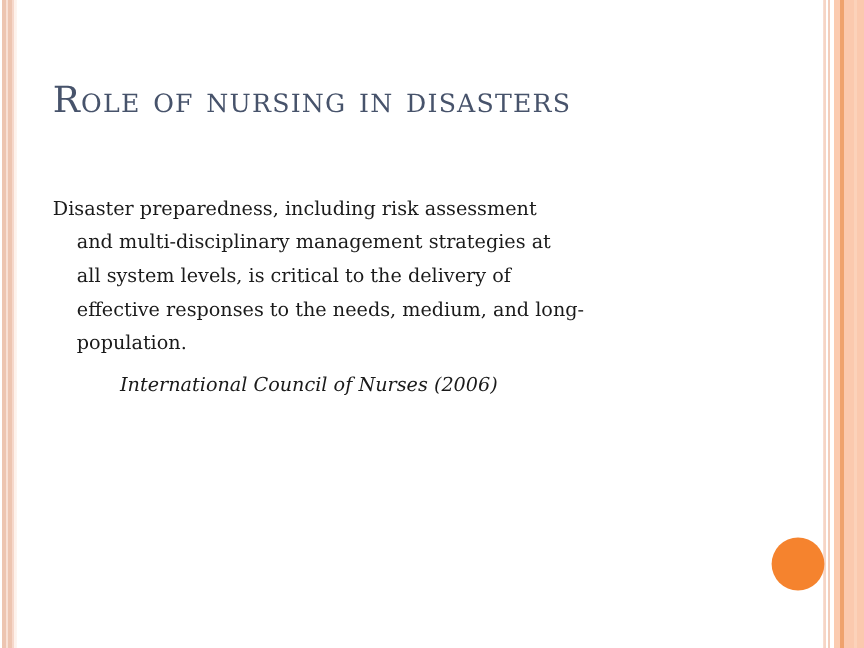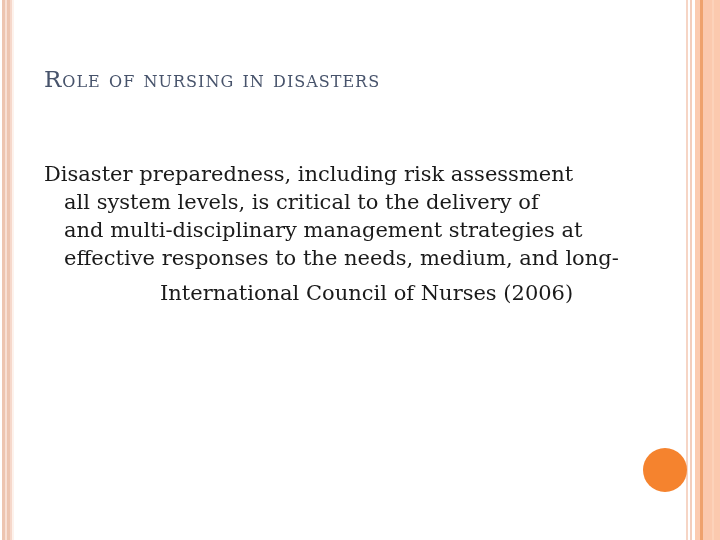--- a/index.html
+++ b/index.html
@@ -44,44 +44,45 @@
       #fcd2ba 26px 28px,
       #fbc9ae 28px 34px);
   }
   .title {
     position: absolute;
     left: 44px;
     top: 66px;
     margin: 0;
     font-variant: small-caps;
     font-weight: normal;
-    font-size: 23px;
+    font-size: 30px;
     letter-spacing: 1px;
     color: #47536b;
     white-space: nowrap;
   }
   .body-text {
     position: absolute;
     left: 44px;
     top: 160px;
     width: 640px;
-    font-size: 21px;
+    font-size: 16px;
     line-height: 28px;
     color: #1a1a1a;
   }
   .body-text .line {
     white-space: nowrap;
   }
   .body-text .indent {
     margin-left: 20px;
   }
   .attribution {
     margin-top: 7px;
-    margin-left: 116px;
+    margin-left: 56px;
     white-space: nowrap;
+    font-style: italic;
   }
   .orange-circle {
     position: absolute;
     left: 643px;
     top: 448px;
     width: 44px;
     height: 44px;
     border-radius: 50%;
     background: #f5832e;
   }
@@ -91,21 +92,22 @@
 
 <div class="slide">
 
   <div class="left-stripes"></div>
   <div class="right-stripes"></div>
 
   <h1 class="title">Role of nursing in disasters</h1>
 
   <div class="body-text">
     <div class="line">Disaster preparedness, including risk assessment</div>
+    <div class="line indent">and multi-disciplinary management strategies at</div>
     <div class="line indent">all system levels, is critical to the delivery of</div>
-    <div class="line indent">and multi-disciplinary management strategies at</div>
     <div class="line indent">effective responses to the needs, medium, and long-</div>
+    <div class="line indent">population.</div>
     <div class="attribution">International Council of Nurses (2006)</div>
   </div>
 
   <div class="orange-circle"></div>
 
 </div>
 
 </body></html>

